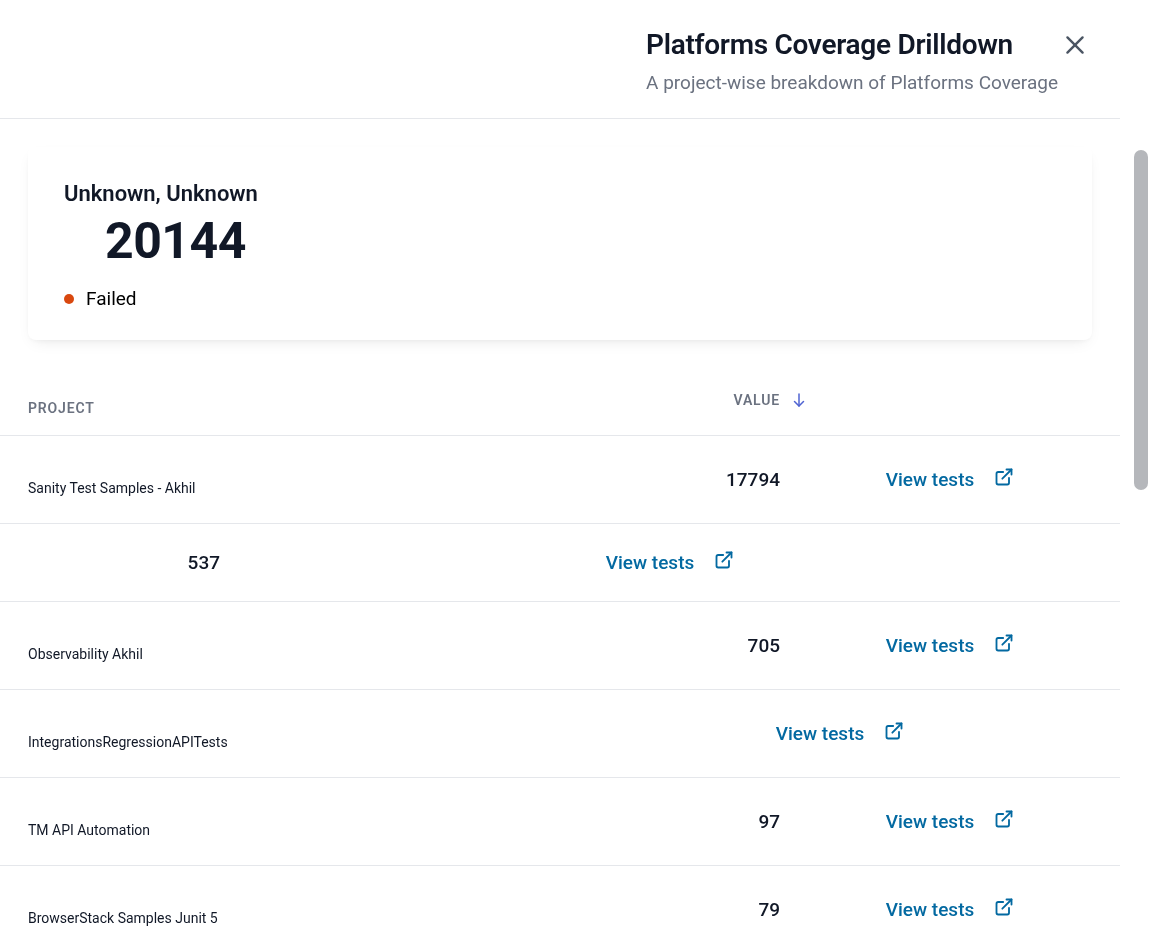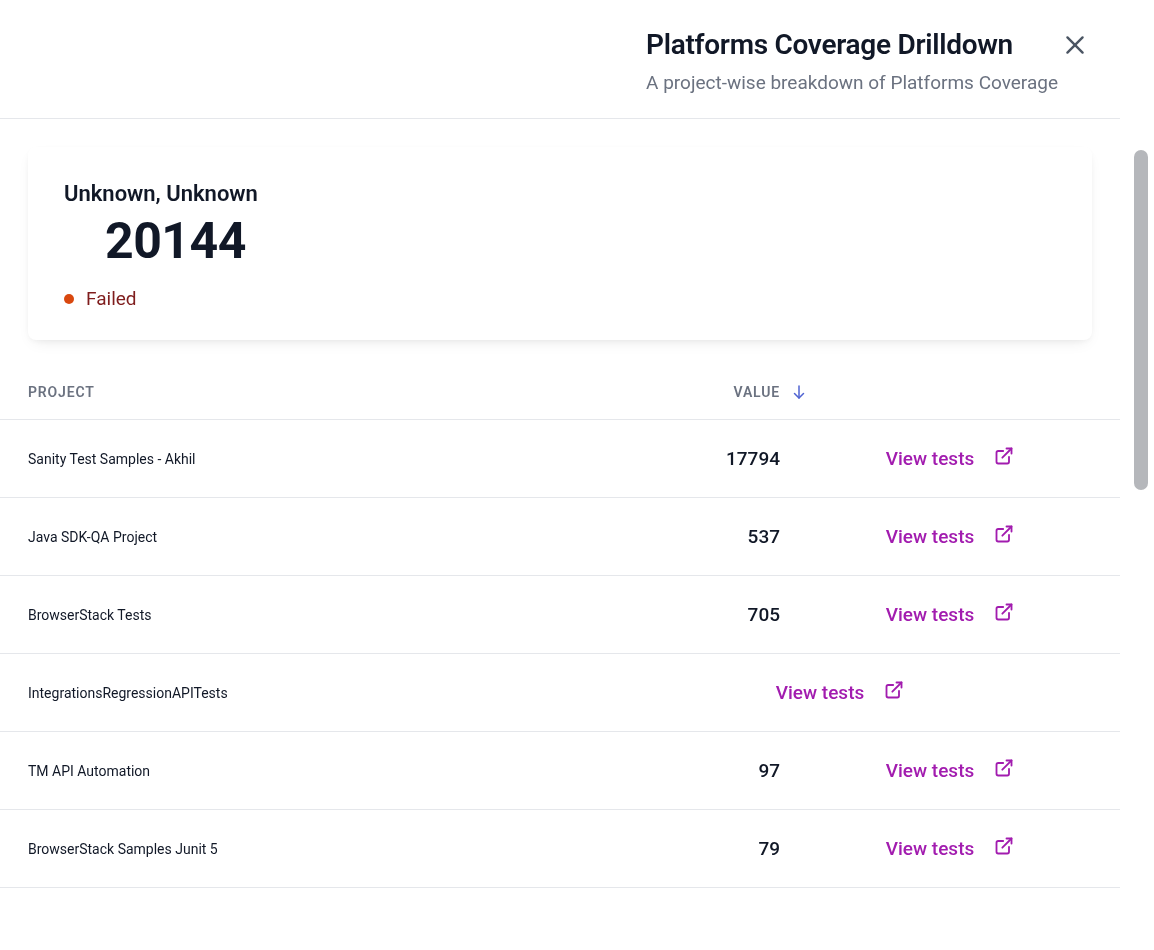--- a/index.html
+++ b/index.html
@@ -90,30 +90,30 @@
     }
     .status-dot {
       width: 10px;
       height: 10px;
       border-radius: 50%;
       background: #d9480f;
       flex-shrink: 0;
     }
     .status-label {
       font-size: 19px;
-      color: #7f1d1d;
+      color: #000000;
     }
 
     .table-head {
       display: flex;
       align-items: center;
       padding: 18px 28px 18px 28px;
       border-bottom: 1px solid #e5e7eb;
     }
-    .col-project { flex: 0 0 560px; }
+    .col-project { flex: 0 0 560px; margin-top: 16px; }
     .col-value { flex: 0 0 220px; display: flex; align-items: center; justify-content: flex-end; gap: 10px; }
     .col-action { flex: 1; display: flex; justify-content: center; }
     .th {
       font-size: 14px;
       font-weight: 600;
       letter-spacing: 0.06em;
       color: #6b7280;
     }
     .sort-icon { color: #4f63d2; display: inline-flex; }
     .sort-icon svg { width: 18px; height: 18px; }
@@ -134,21 +134,21 @@
       font-weight: 500;
       color: #111827;
       text-align: right;
       width: 100%;
       padding-right: 28px;
     }
     .view-link {
       display: inline-flex;
       align-items: center;
       gap: 20px;
-      color: #a21caf;
+      color: #0369a1;
       font-size: 19px;
       font-weight: 500;
       text-decoration: none;
       cursor: pointer;
     }
     .ext-icon svg { width: 20px; height: 20px; }
   </style>
 </head>
 <body>
 
@@ -207,37 +207,36 @@
               <span>View tests</span>
               <span class="ext-icon"><svg viewBox="0 0 24 24" fill="none" stroke="currentColor" stroke-width="2.2" stroke-linecap="round" stroke-linejoin="round">
                   <path d="M18 13v6a2 2 0 0 1-2 2H5a2 2 0 0 1-2-2V8a2 2 0 0 1 2-2h6"></path>
                   <polyline points="15 3 21 3 21 9"></polyline>
                   <line x1="10" y1="14" x2="21" y2="3"></line>
                 </svg></span>
             </a>
           </div>
         </div>
         <div class="table-row">
-          <div class="col-project"><span class="project-name">Java SDK-QA Project</span></div>
           <div class="col-value">
             <span class="value-num">537</span>
           </div>
           <div class="col-action">
             <a class="view-link">
               <span>View tests</span>
               <span class="ext-icon"><svg viewBox="0 0 24 24" fill="none" stroke="currentColor" stroke-width="2.2" stroke-linecap="round" stroke-linejoin="round">
                   <path d="M18 13v6a2 2 0 0 1-2 2H5a2 2 0 0 1-2-2V8a2 2 0 0 1 2-2h6"></path>
                   <polyline points="15 3 21 3 21 9"></polyline>
                   <line x1="10" y1="14" x2="21" y2="3"></line>
                 </svg></span>
             </a>
           </div>
         </div>
         <div class="table-row">
-          <div class="col-project"><span class="project-name">BrowserStack Tests</span></div>
+          <div class="col-project"><span class="project-name">Observability Akhil</span></div>
           <div class="col-value">
             <span class="value-num">705</span>
           </div>
           <div class="col-action">
             <a class="view-link">
               <span>View tests</span>
               <span class="ext-icon"><svg viewBox="0 0 24 24" fill="none" stroke="currentColor" stroke-width="2.2" stroke-linecap="round" stroke-linejoin="round">
                   <path d="M18 13v6a2 2 0 0 1-2 2H5a2 2 0 0 1-2-2V8a2 2 0 0 1 2-2h6"></path>
                   <polyline points="15 3 21 3 21 9"></polyline>
                   <line x1="10" y1="14" x2="21" y2="3"></line>

